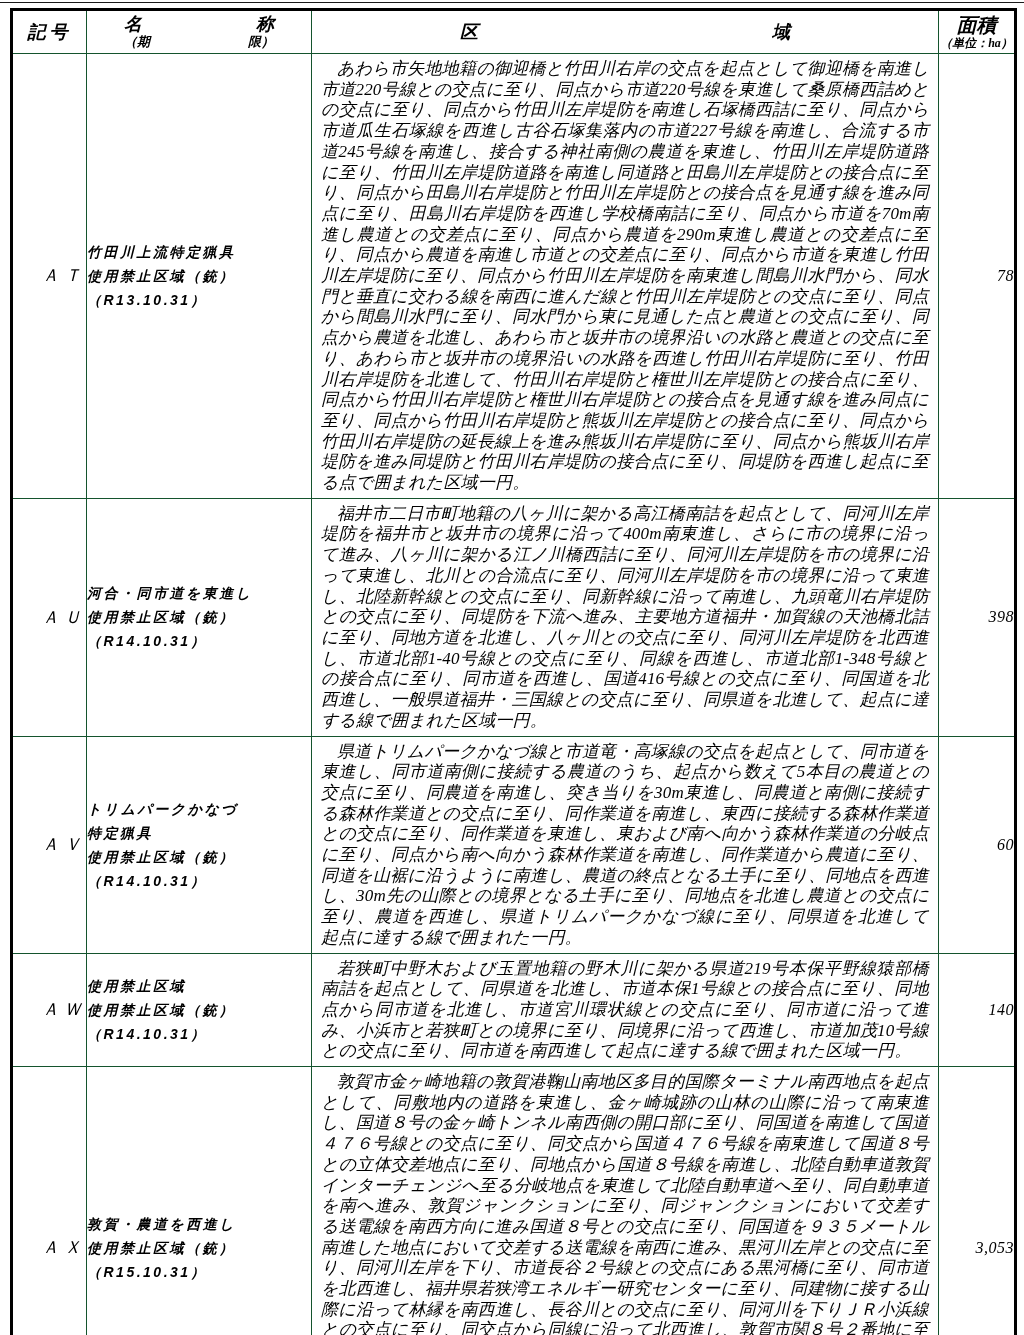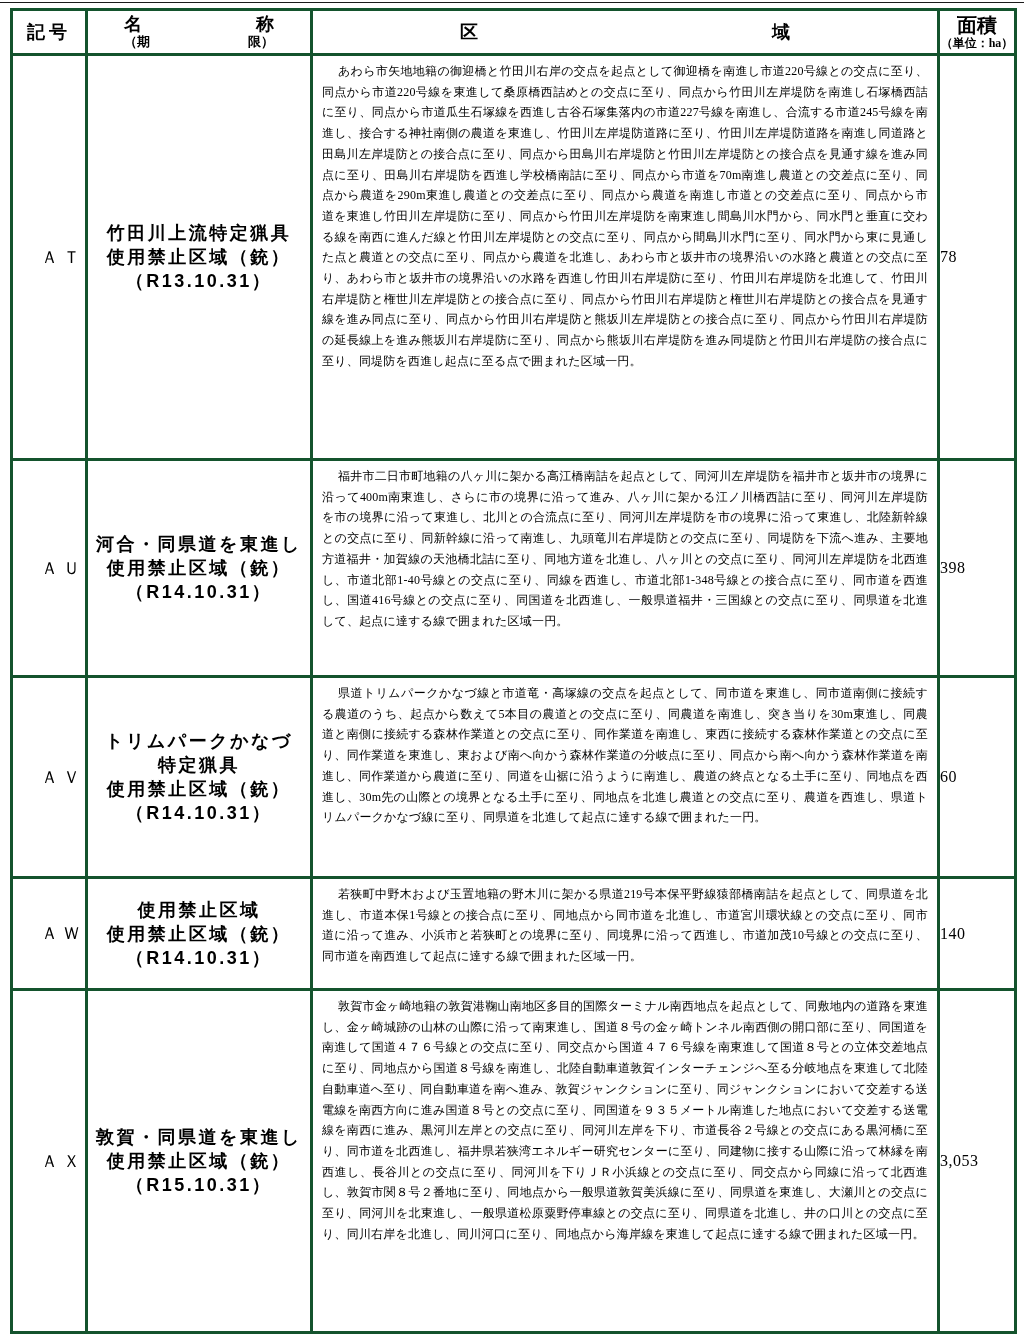--- a/index.html
+++ b/index.html
@@ -25,24 +25,25 @@
     border-collapse: collapse;
     table-layout: fixed;
     border: 3px solid #000;
   }
   col.c-sym  { width: 75px; }
   col.c-name { width: 225px; }
   col.c-desc { width: 627px; }
   col.c-size { width: 77px; }
 
   th, td {
-    border: 3px solid #14532d;
+    border: 1px solid #14532d;
     overflow: hidden;
     vertical-align: middle;
     padding: 0;
+    font-style: italic;
   }
   thead th {
     height: 42px;
     font-weight: bold;
     font-size: 18px;
     text-align: center;
     line-height: 1.15;
   }
   .hdr-spread {
     display: flex;
@@ -55,40 +56,40 @@
   .hdr-size-main { font-size: 20px; }
   .hdr-size-sub  { font-size: 12px; font-weight: bold; }
   .hdr-sym { letter-spacing: 4px; }
 
   td.sym {
     text-align: right;
     font-size: 17px;
     letter-spacing: 5px;
   }
   td.name {
-    text-align: center;
+    text-align: left;
     font-family: "Liberation Sans", "DejaVu Sans", sans-serif;
-    font-size: 18px;
+    font-size: 14px;
     font-weight: bold;
     letter-spacing: 2.5px;
     line-height: 24px;
   }
   td.desc {
     vertical-align: top;
   }
   .desc-inner {
     padding: 5px 9px 4px 9px;
-    font-size: 12px;
+    font-size: 17px;
     line-height: 20.7px;
     text-align: justify;
     text-indent: 16px;
     letter-spacing: 0.2px;
   }
   td.size {
-    text-align: left;
+    text-align: right;
     font-size: 16px;
     letter-spacing: 0.5px;
   }
   tr.r-at { height: 405px; }
   tr.r-au { height: 217px; }
   tr.r-av { height: 201px; }
   tr.r-aw { height: 112px; }
   tr.r-ax { height: 343px; }
 </style>
 </head>
@@ -139,21 +140,21 @@
         <div>（R13.10.31）</div>
       </td>
       <td class="desc">
         <div class="desc-inner">あわら市矢地地籍の御迎橋と竹田川右岸の交点を起点として御迎橋を南進し市道220号線との交点に至り、同点から市道220号線を東進して桑原橋西詰めとの交点に至り、同点から竹田川左岸堤防を南進し石塚橋西詰に至り、同点から市道瓜生石塚線を西進し古谷石塚集落内の市道227号線を南進し、合流する市道245号線を南進し、接合する神社南側の農道を東進し、竹田川左岸堤防道路に至り、竹田川左岸堤防道路を南進し同道路と田島川左岸堤防との接合点に至り、同点から田島川右岸堤防と竹田川左岸堤防との接合点を見通す線を進み同点に至り、田島川右岸堤防を西進し学校橋南詰に至り、同点から市道を70m南進し農道との交差点に至り、同点から農道を290m東進し農道との交差点に至り、同点から農道を南進し市道との交差点に至り、同点から市道を東進し竹田川左岸堤防に至り、同点から竹田川左岸堤防を南東進し間島川水門から、同水門と垂直に交わる線を南西に進んだ線と竹田川左岸堤防との交点に至り、同点から間島川水門に至り、同水門から東に見通した点と農道との交点に至り、同点から農道を北進し、あわら市と坂井市の境界沿いの水路と農道との交点に至り、あわら市と坂井市の境界沿いの水路を西進し竹田川右岸堤防に至り、竹田川右岸堤防を北進して、竹田川右岸堤防と権世川左岸堤防との接合点に至り、同点から竹田川右岸堤防と権世川右岸堤防との接合点を見通す線を進み同点に至り、同点から竹田川右岸堤防と熊坂川左岸堤防との接合点に至り、同点から竹田川右岸堤防の延長線上を進み熊坂川右岸堤防に至り、同点から熊坂川右岸堤防を進み同堤防と竹田川右岸堤防の接合点に至り、同堤防を西進し起点に至る点で囲まれた区域一円。</div>
       </td>
       <td class="size">78</td>
     </tr>
     <tr class="r-au">
       <td class="sym">ＡＵ</td>
       <td class="name">
-        <div>河合・同県道を東進し</div>
+        <div>河合・同市道を東進し</div>
         <div>使用禁止区域（銃）</div>
         <div>（R14.10.31）</div>
       </td>
       <td class="desc">
         <div class="desc-inner">福井市二日市町地籍の八ヶ川に架かる高江橋南詰を起点として、同河川左岸堤防を福井市と坂井市の境界に沿って400m南東進し、さらに市の境界に沿って進み、八ヶ川に架かる江ノ川橋西詰に至り、同河川左岸堤防を市の境界に沿って東進し、北川との合流点に至り、同河川左岸堤防を市の境界に沿って東進し、北陸新幹線との交点に至り、同新幹線に沿って南進し、九頭竜川右岸堤防との交点に至り、同堤防を下流へ進み、主要地方道福井・加賀線の天池橋北詰に至り、同地方道を北進し、八ヶ川との交点に至り、同河川左岸堤防を北西進し、市道北部1-40号線との交点に至り、同線を西進し、市道北部1-348号線との接合点に至り、同市道を西進し、国道416号線との交点に至り、同国道を北西進し、一般県道福井・三国線との交点に至り、同県道を北進して、起点に達する線で囲まれた区域一円。</div>
       </td>
       <td class="size">398</td>
     </tr>
     <tr class="r-av">
       <td class="sym">ＡＶ</td>
@@ -176,21 +177,21 @@
         <div>（R14.10.31）</div>
       </td>
       <td class="desc">
         <div class="desc-inner">若狭町中野木および玉置地籍の野木川に架かる県道219号本保平野線猿部橋南詰を起点として、同県道を北進し、市道本保1号線との接合点に至り、同地点から同市道を北進し、市道宮川環状線との交点に至り、同市道に沿って進み、小浜市と若狭町との境界に至り、同境界に沿って西進し、市道加茂10号線との交点に至り、同市道を南西進して起点に達する線で囲まれた区域一円。</div>
       </td>
       <td class="size">140</td>
     </tr>
     <tr class="r-ax">
       <td class="sym">ＡＸ</td>
       <td class="name">
-        <div>敦賀・同県道を東進し</div>
+        <div>敦賀・農道を西進し</div>
         <div>使用禁止区域（銃）</div>
         <div>（R15.10.31）</div>
       </td>
       <td class="desc">
         <div class="desc-inner">敦賀市金ヶ崎地籍の敦賀港鞠山南地区多目的国際ターミナル南西地点を起点として、同敷地内の道路を東進し、金ヶ崎城跡の山林の山際に沿って南東進し、国道８号の金ヶ崎トンネル南西側の開口部に至り、同国道を南進して国道４７６号線との交点に至り、同交点から国道４７６号線を南東進して国道８号との立体交差地点に至り、同地点から国道８号線を南進し、北陸自動車道敦賀インターチェンジへ至る分岐地点を東進して北陸自動車道へ至り、同自動車道を南へ進み、敦賀ジャンクションに至り、同ジャンクションにおいて交差する送電線を南西方向に進み国道８号との交点に至り、同国道を９３５メートル南進した地点において交差する送電線を南西に進み、黒河川左岸との交点に至り、同河川左岸を下り、市道長谷２号線との交点にある黒河橋に至り、同市道を北西進し、福井県若狭湾エネルギー研究センターに至り、同建物に接する山際に沿って林縁を南西進し、長谷川との交点に至り、同河川を下りＪＲ小浜線との交点に至り、同交点から同線に沿って北西進し、敦賀市関８号２番地に至り、同地点から一般県道敦賀美浜線に至り、同県道を東進し、大瀬川との交点に至り、同河川を北東進し、一般県道松原粟野停車線との交点に至り、同県道を北進し、井の口川との交点に至り、同川右岸を北進し、同川河口に至り、同地点から海岸線を東進して起点に達する線で囲まれた区域一円。</div>
       </td>
       <td class="size">3,053</td>
     </tr>
   </tbody>
 </table>

